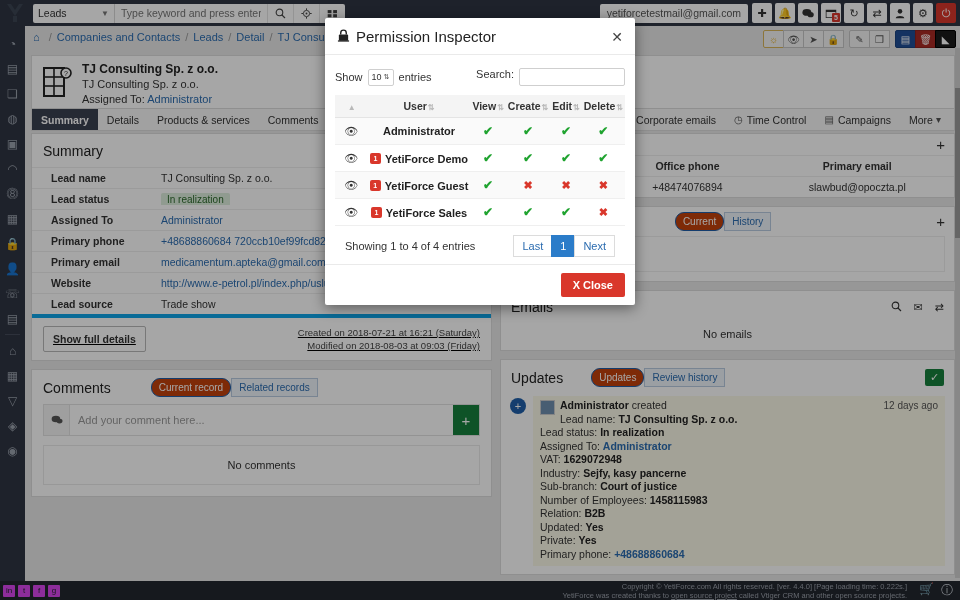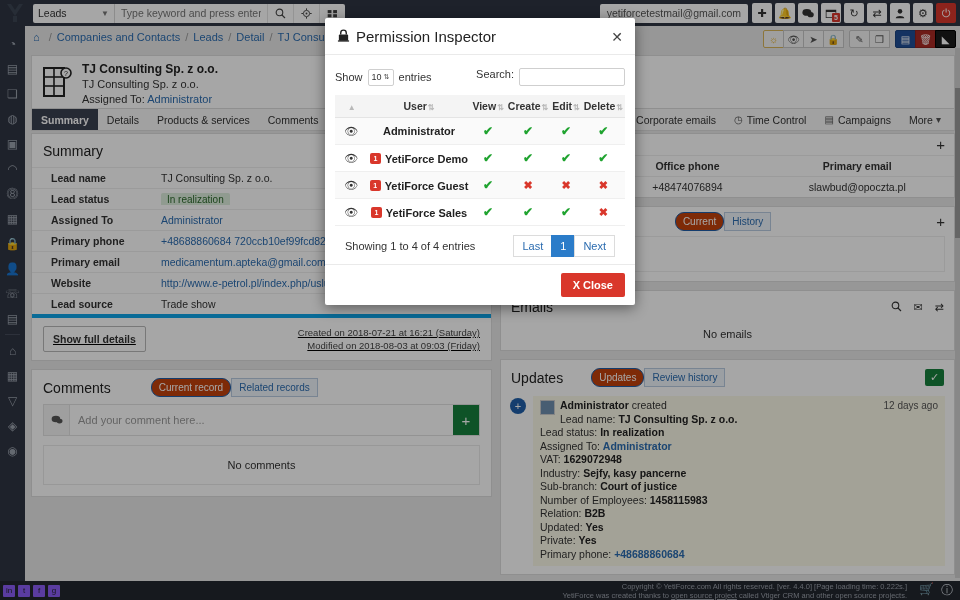--- a/index.html
+++ b/index.html
@@ -204,21 +204,21 @@
   .upd-line b { color: #222; }
   .upd-line .lk { color: #2b6cb0; font-weight: bold; }
 
   
   .footer {
     position: absolute; left: 0; bottom: 0; width: 960px; height: 19px;
     background: #23272f; display: flex; align-items: center; z-index: 6;
   }
   .footer .social { display: flex; margin-left: 3px; gap: 3px; }
   .footer .social i {
-    width: 12px; height: 12px; background: #8b5cf6; color: #23272f; font-size: 8px;
+    width: 12px; height: 12px; background: #d946ef; color: #23272f; font-size: 8px;
     display: flex; align-items: center; justify-content: center; font-style: normal; border-radius: 1px;
   }
   .footer .copy { margin-left: auto; text-align: right; color: #9aa0aa; font-size: 7.5px; line-height: 9px; }
   .footer .copy u { text-decoration: underline; }
   .footer .ficons { display: flex; gap: 7px; margin: 0 7px 0 12px; color: #c9ced6; font-size: 12px; }
 
   
   .vscroll { position: absolute; right: 0; top: 48px; width: 5px; height: 530px; background: #d2d2d2; z-index: 3; }
   .vscroll i { display:block; width:5px; height:150px; background:#9b9b9b; margin-top: 40px; }
 

